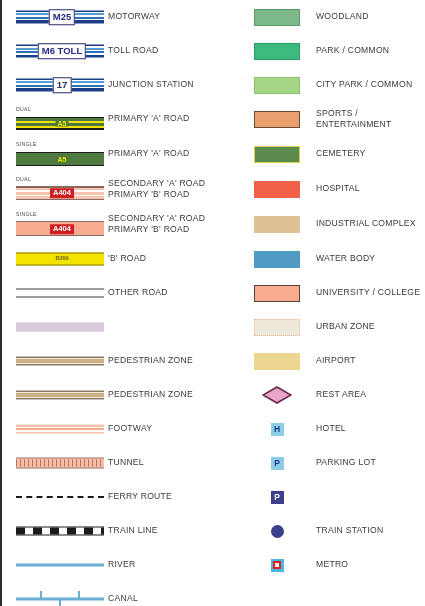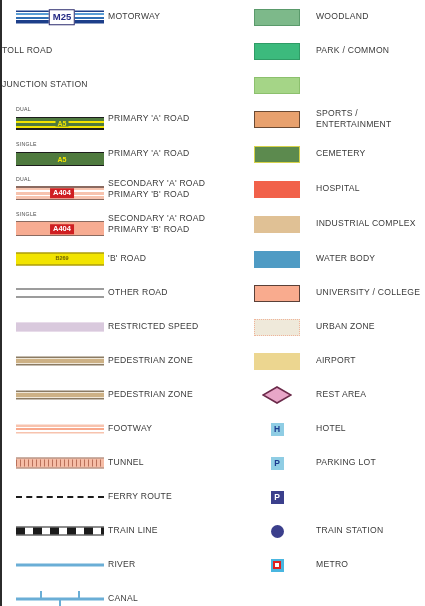--- a/index.html
+++ b/index.html
@@ -125,24 +125,32 @@
 
     <div class="row" style="top:0px">
       <div class="sym">
         <div class="bar mw center"></div>
         <div class="badge">M25</div>
       </div>
       <div class="lbl">MOTORWAY</div>
     </div>
 
     <div class="row" style="top:34px">
+      <div class="sym">
+        <div class="bar mw center"></div>
+        <div class="badge">M6 TOLL</div>
+      </div>
       <div class="lbl">TOLL ROAD</div>
     </div>
 
     <div class="row" style="top:68px">
+      <div class="sym">
+        <div class="bar mw center"></div>
+        <div class="badge">17</div>
+      </div>
       <div class="lbl">JUNCTION STATION</div>
     </div>
 
     <div class="row" style="top:102px">
       <div class="sym">
         <div class="pre">DUAL</div>
         <div class="bar pa-dual" style="top:15px"></div>
         <div class="badge-green" style="top:21px">A5</div>
       </div>
       <div class="lbl">PRIMARY 'A' ROAD</div>
@@ -189,21 +197,20 @@
       <div class="sym">
         <div class="bar other center"></div>
       </div>
       <div class="lbl">OTHER ROAD</div>
     </div>
 
     <div class="row" style="top:310px">
       <div class="sym">
         <div class="bar restr center"></div>
       </div>
-      <div class="lbl">RESTRICTED SPEED</div>
     </div>
 
     <div class="row" style="top:344px">
       <div class="sym">
         <div class="bar ped center"></div>
       </div>
       <div class="lbl">PEDESTRIAN ZONE</div>
     </div>
 
     <div class="row" style="top:378px">
@@ -266,20 +273,21 @@
       <div class="lbl">WOODLAND</div>
     </div>
 
     <div class="row" style="top:34px">
       <div class="swatch" style="background:#3cba7d;border:1px solid #2f9c66"></div>
       <div class="lbl">PARK / COMMON</div>
     </div>
 
     <div class="row" style="top:68px">
       <div class="swatch" style="background:#a5d587;border:1px solid #8cc06d"></div>
+      <div class="lbl">CITY PARK / COMMON</div>
     </div>
 
     <div class="row" style="top:102px">
       <div class="swatch" style="background:#e8a16e;border:1.5px solid #6b4a33"></div>
       <div class="lbl">SPORTS / ENTERTAINMENT</div>
     </div>
 
     <div class="row" style="top:137px">
       <div class="swatch" style="background:#5c8a4e;border:1.5px solid #d6d24a"></div>
       <div class="lbl">CEMETERY</div>

